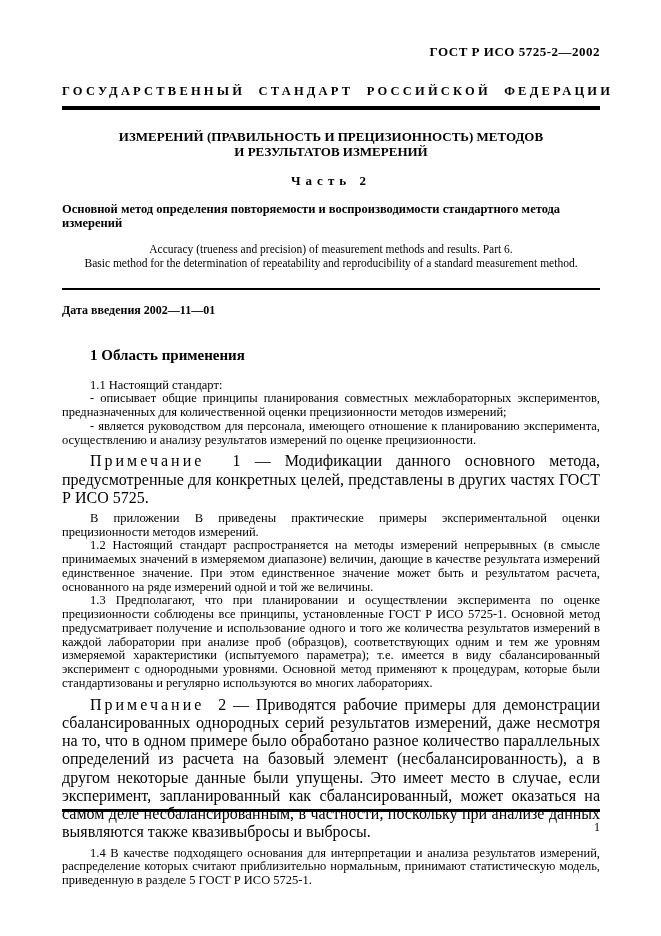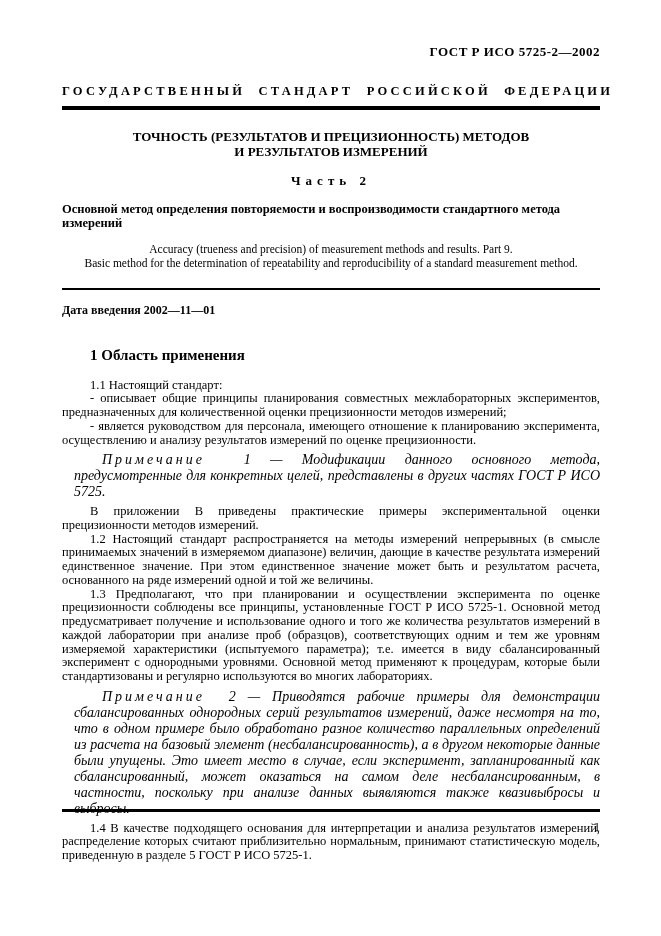--- a/index.html
+++ b/index.html
@@ -91,26 +91,25 @@
   }
   .para {
     font-size: 12.5px;
     line-height: 1.1;
     text-align: justify;
     text-indent: 28px;
     margin: 0;
   }
   .para.gap-top { margin-top: 4px; }
   .note {
-    font-size: 14px;
+    font-size: 16px;
     line-height: 1.14;
     text-align: justify;
     text-indent: 28px;
-    margin: 5px 0 5px 12px;
-    font-style: italic;
+    margin: 5px 0 5px 0;
   }
   .note-label { letter-spacing: 3px; }
   .footer {
     position: absolute;
     left: 62px;
     top: 809px;
     width: 538px;
     border-top: 3px solid #000;
   }
   .official-edition {
@@ -131,30 +130,30 @@
 <div class="page">
   <div class="content">
 
     <div class="doc-number">ГОСТ Р ИСО 5725-2—2002</div>
 
     <div class="gost-banner">ГОСУДАРСТВЕННЫЙ СТАНДАРТ РОССИЙСКОЙ ФЕДЕРАЦИИ</div>
 
     <div class="rule-thick"></div>
 
     <div class="title-ru">
-      <div>ТОЧНОСТЬ (РЕЗУЛЬТАТОВ И ПРЕЦИЗИОННОСТЬ) МЕТОДОВ</div>
+      <div>ИЗМЕРЕНИЙ (ПРАВИЛЬНОСТЬ И ПРЕЦИЗИОННОСТЬ) МЕТОДОВ</div>
       <div>И РЕЗУЛЬТАТОВ ИЗМЕРЕНИЙ</div>
     </div>
 
     <div class="part-label">Часть 2</div>
 
     <div class="subtitle-ru">Основной метод определения повторяемости и воспроизводимости стандартного метода измерений</div>
 
     <div class="title-en">
-      <div>Accuracy (trueness and precision) of measurement methods and results. Part 9.</div>
+      <div>Accuracy (trueness and precision) of measurement methods and results. Part 6.</div>
       <div>Basic method for the determination of repeatability and reproducibility of a standard measurement method.</div>
     </div>
 
     <div class="rule-mid"></div>
 
     <div class="effective-date">Дата введения 2002—11—01</div>
 
     <div class="section-heading">1 Область применения</div>
 
     <p class="para">1.1 Настоящий стандарт:</p>

